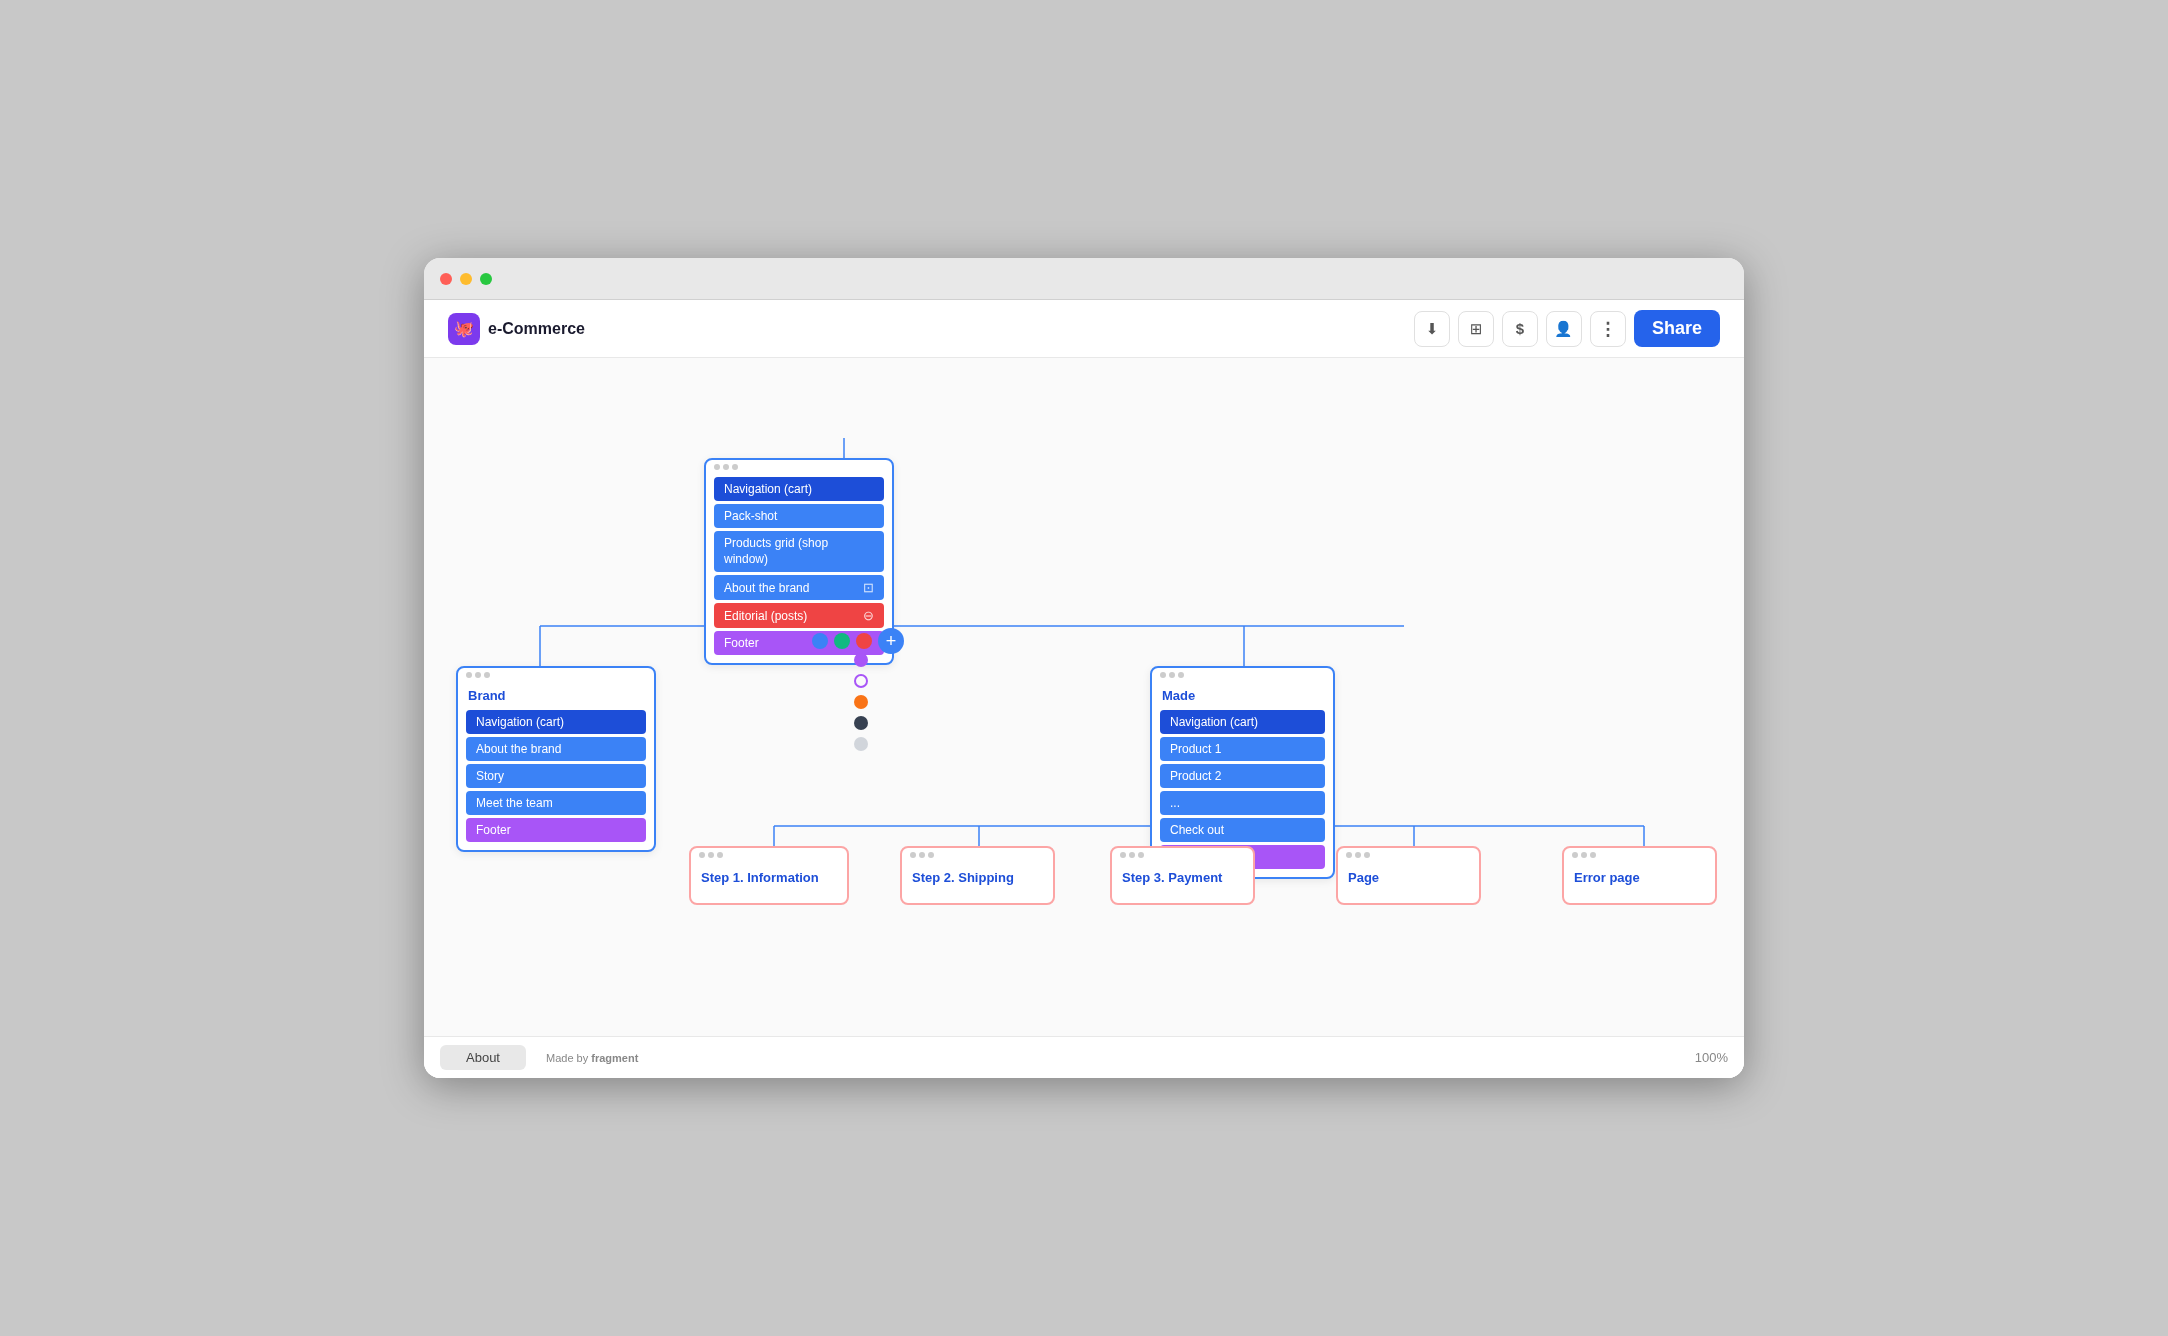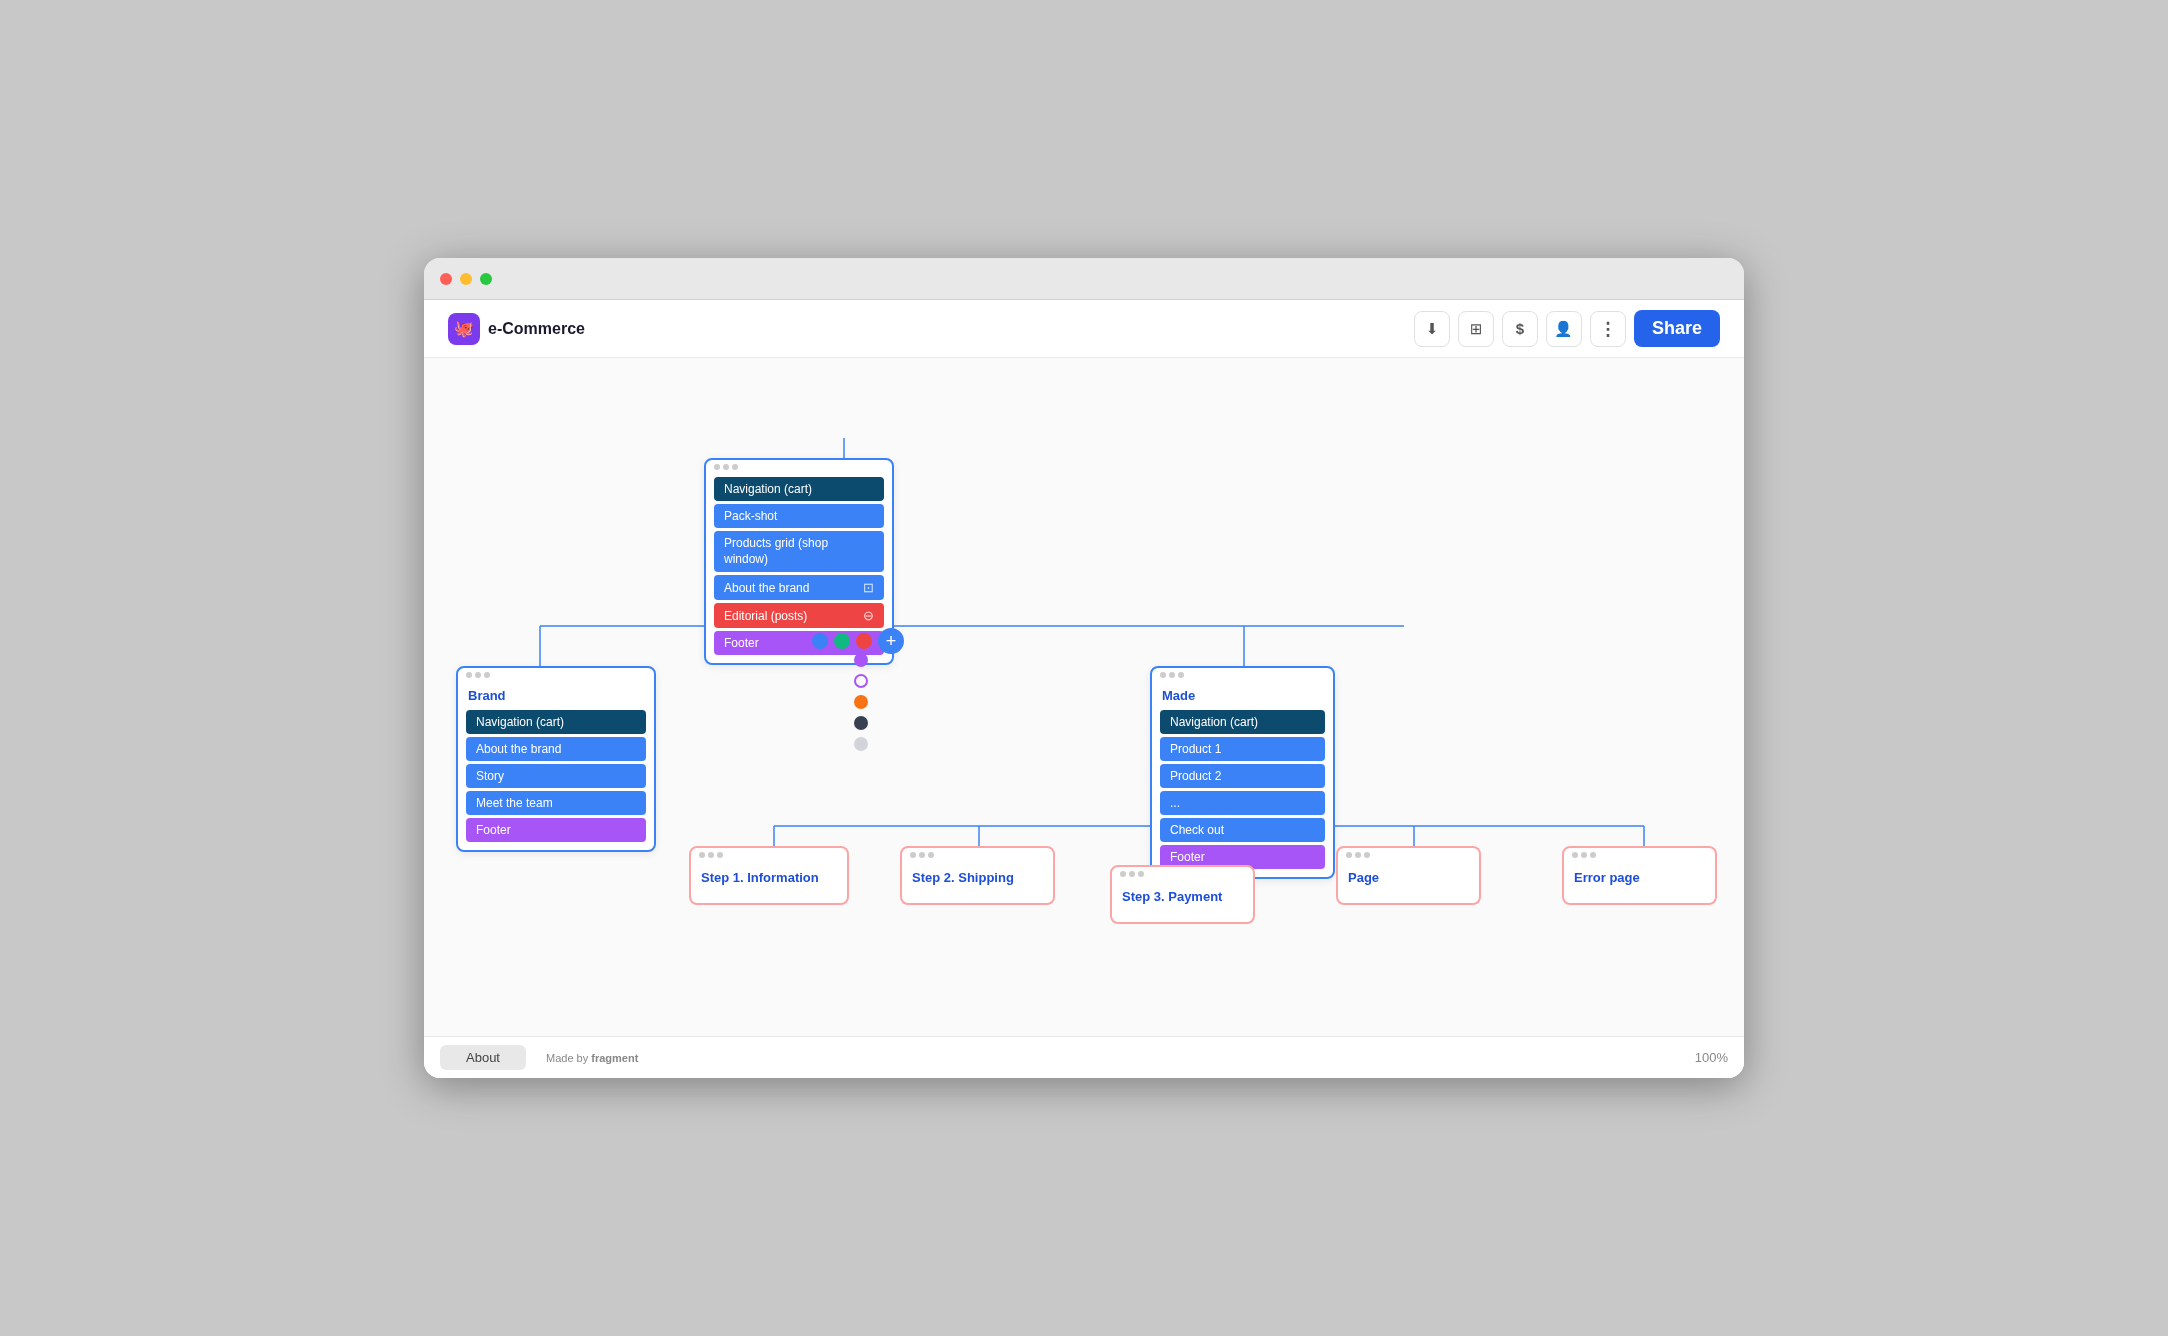--- a/index.html
+++ b/index.html
@@ -139,21 +139,21 @@
       padding: 5px 10px;
       font-size: 12px;
       color: #fff;
       font-weight: 500;
       display: flex;
       align-items: center;
       justify-content: space-between;
     }
     .node-item:last-child { margin-bottom: 8px; }
 
-    .bg-green { background: #0c4a6e; }
+    .bg-green { background: #1d4ed8; }
     .bg-blue { background: #3b82f6; }
     .bg-red { background: #ef4444; }
     .bg-purple { background: #a855f7; }
 
     
     .connector-svg {
       position: absolute;
       top: 0; left: 0;
       width: 100%; height: 100%;
       pointer-events: none;
@@ -345,21 +345,21 @@
 
       <div class="node-card-text" style="left: 476px; top: 488px; width: 155px;">
         <div class="node-card-header">
           <div class="card-dot"></div>
           <div class="card-dot"></div>
           <div class="card-dot"></div>
         </div>
         <div class="step-title">Step 2. Shipping</div>
       </div>
 
-      <div class="node-card-text" style="left: 686px; top: 488px; width: 130px; margin-top: 19px;">
+      <div class="node-card-text" style="left: 686px; top: 488px; width: 130px;">
         <div class="node-card-header">
           <div class="card-dot"></div>
           <div class="card-dot"></div>
           <div class="card-dot"></div>
         </div>
         <div class="step-title">Step 3. Payment</div>
       </div>
 
       <div class="node-card-text" style="left: 912px; top: 488px; width: 140px;">
         <div class="node-card-header">

